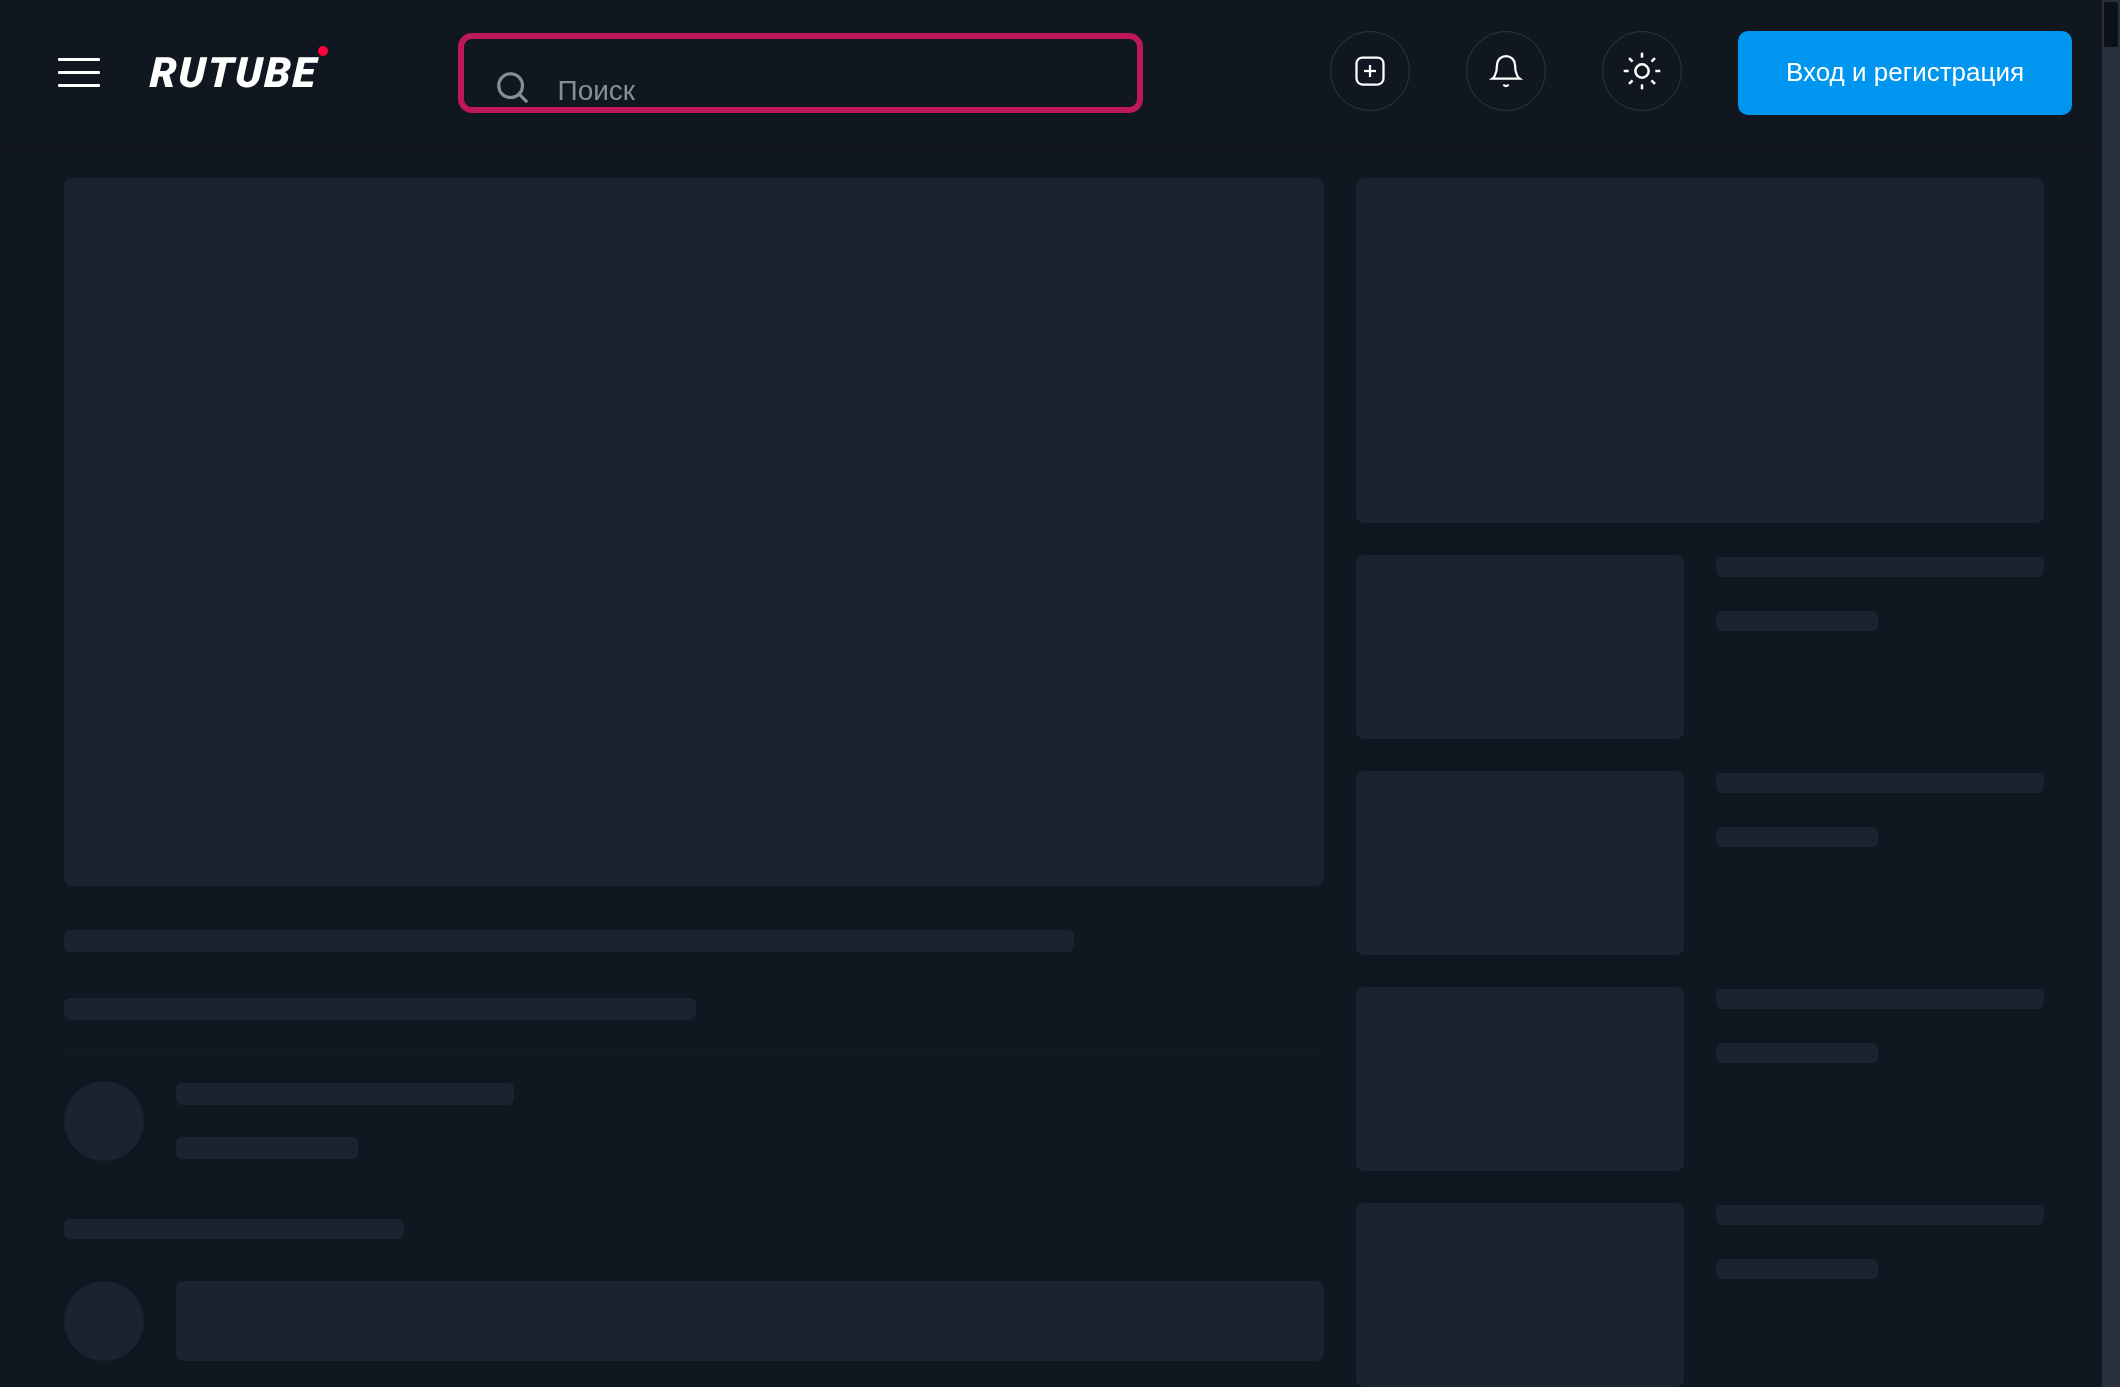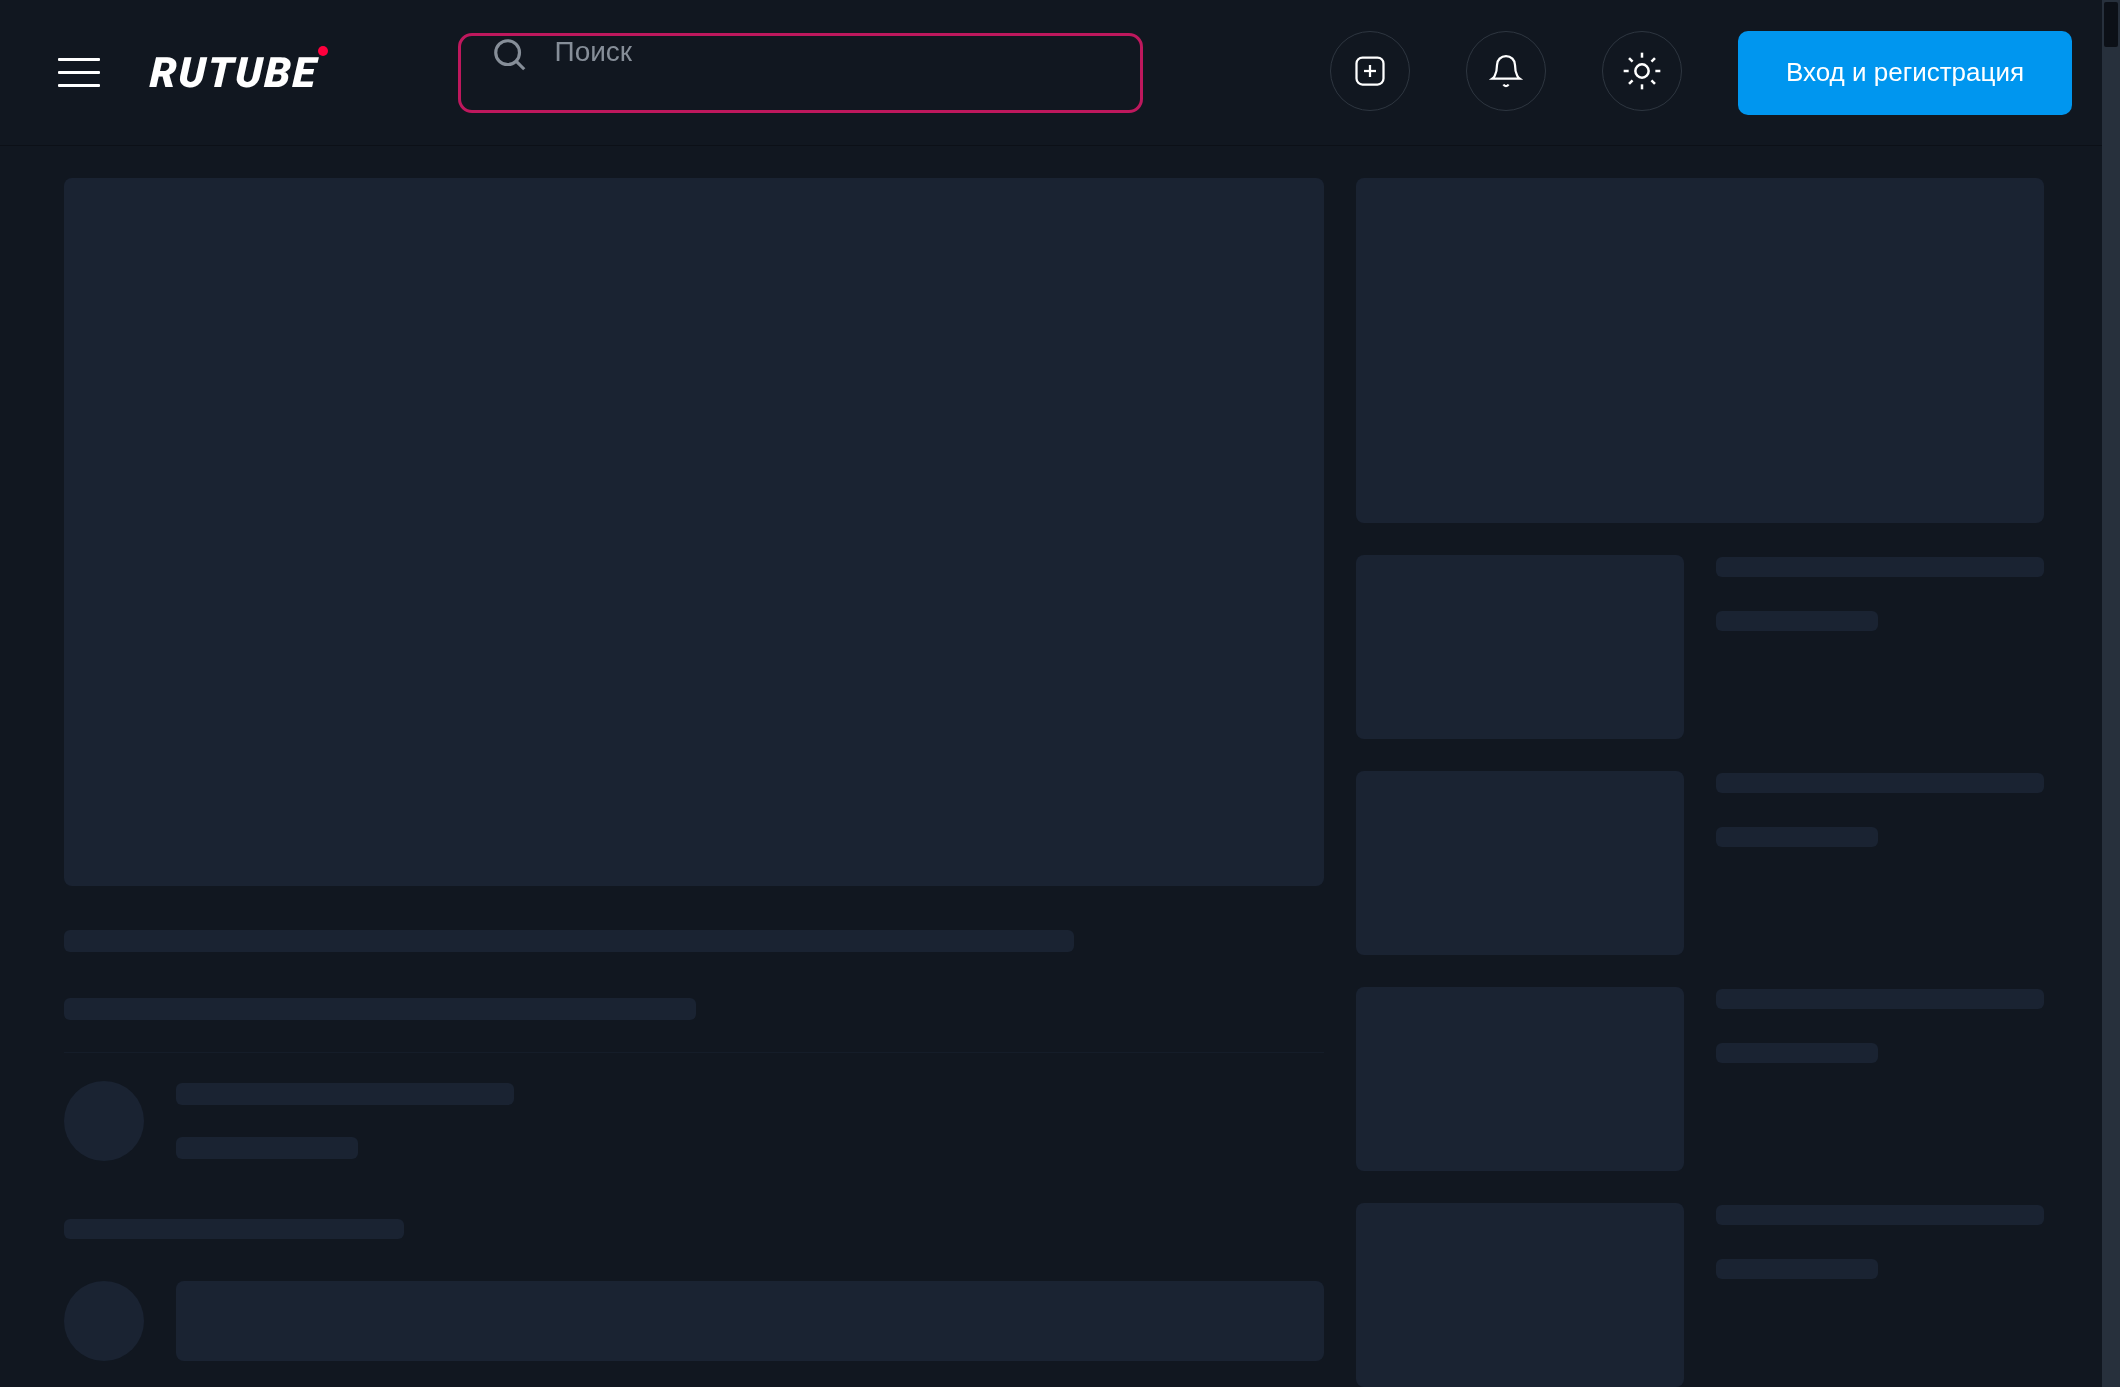--- a/index.html
+++ b/index.html
@@ -71,24 +71,24 @@
     }
     
     .search-container {
       flex: 0 0 auto;
       margin-left: 110px;
       width: 685px;
     }
     
     .search-box {
       display: flex;
-      align-items: flex-start;
+      align-items: flex-end;
       height: 80px;
       padding: 0 30px;
-      border: 3px solid #be185d;
+      border: 6px solid #be185d;
       border-radius: 14px;
       background: transparent;
     }
     
     .search-icon-svg {
       color: #868e98;
       flex-shrink: 0;
     }
     
     .search-input {

